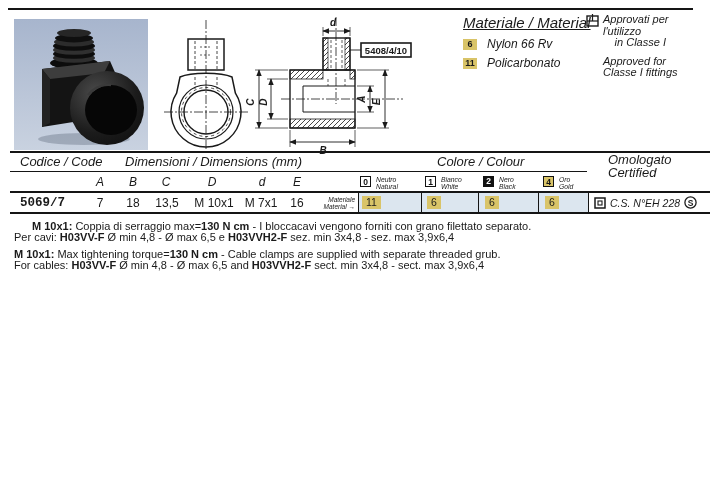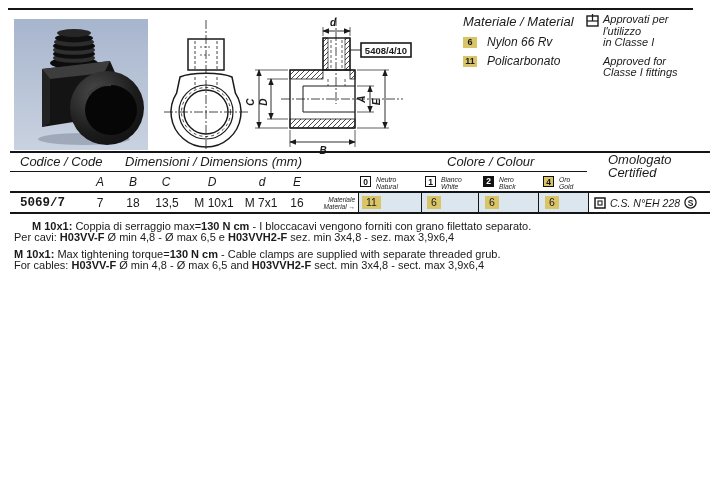--- a/index.html
+++ b/index.html
@@ -150,54 +150,54 @@
       <text transform="rotate(-90 137 90)" x="137" y="90" font-size="10" font-style="italic" font-weight="bold" fill="#1a1a1a" stroke="none" text-anchor="middle">E</text>
 
       <line x1="47" y1="118" x2="47" y2="135" stroke-width="0.7"></line>
       <line x1="112" y1="118" x2="112" y2="135" stroke-width="0.7"></line>
       <line x1="47" y1="130" x2="112" y2="130" stroke-width="0.9" marker-start="url(#ar)" marker-end="url(#ar)"></line>
       <text x="80" y="142" font-size="10" font-style="italic" font-weight="bold" fill="#1a1a1a" stroke="none" text-anchor="middle">B</text>
     </svg>
   </div>
 
   <div class="abs" style="left:463px;top:14px;">
-    <div class="hdr" style="font-size:13px;">Materiale / Material</div>
+    <div class="hdr" style="font-size:15px;text-decoration:underline;">Materiale / Material</div>
     <div style="display:flex;align-items:center;gap:10px;margin-top:6px;">
       <div class="matcode">6</div>
       <div class="it" style="font-size:12px;">Nylon 66 Rv</div>
     </div>
     <div style="display:flex;align-items:center;gap:10px;margin-top:5px;">
       <div class="matcode">11</div>
       <div class="it" style="font-size:12px;">Policarbonato</div>
     </div>
   </div>
 
   <div class="abs" style="left:586px;top:14px;display:flex;gap:4px;">
     <svg width="13" height="13" viewBox="0 0 13 13">
       <rect x="1" y="2" width="11" height="10" fill="none" stroke="#1a1a1a" stroke-width="1.4"></rect>
       <line x1="1" y1="7" x2="12" y2="7" stroke="#1a1a1a" stroke-width="1.2"></line>
       <line x1="6.5" y1="0" x2="6.5" y2="7" stroke="#1a1a1a" stroke-width="1.2"></line>
     </svg>
     <div>
       <div class="it" style="font-size:11px;line-height:11.5px;">Approvati per</div>
       <div class="it" style="font-size:11px;line-height:11.5px;">l'utilizzo</div>
-      <div class="it" style="font-size:11px;line-height:11.5px;">in Classe I</div>
+      <div class="it" style="font-size:11px;line-height:11.5px;text-align:center;">in Classe I</div>
       <div class="it" style="font-size:11px;line-height:11.5px;margin-top:7px;">Approved for</div>
       <div class="it" style="font-size:11px;line-height:11.5px;">Classe I fittings</div>
     </div>
   </div>
 
   <div class="abs rule" style="left:10px;top:151px;width:700px;height:1.6px;"></div>
   <div class="abs rule" style="left:10px;top:171px;width:577px;height:1.2px;"></div>
   <div class="abs rule" style="left:10px;top:191px;width:700px;height:1.6px;"></div>
   <div class="abs rule" style="left:10px;top:212px;width:700px;height:1.6px;"></div>
 
   <div class="abs hdr" style="left:20px;top:154px;">Codice / Code</div>
   <div class="abs hdr" style="left:125px;top:154px;">Dimensioni / Dimensions (mm)</div>
-  <div class="abs hdr" style="left:437px;top:154px;margin-left:10px;">Colore / Colour</div>
+  <div class="abs hdr" style="left:437px;top:154px;">Colore / Colour</div>
   <div class="abs hdr" style="left:608px;top:152px;">Omologato</div>
   <div class="abs hdr" style="left:608px;top:165px;">Certified</div>
 
   <div class="abs dimletter" style="left:100px;top:175px;">A</div>
   <div class="abs dimletter" style="left:133px;top:175px;">B</div>
   <div class="abs dimletter" style="left:166px;top:175px;">C</div>
   <div class="abs dimletter" style="left:212px;top:175px;">D</div>
   <div class="abs dimletter" style="left:262px;top:175px;">d</div>
   <div class="abs dimletter" style="left:297px;top:175px;">E</div>
 

